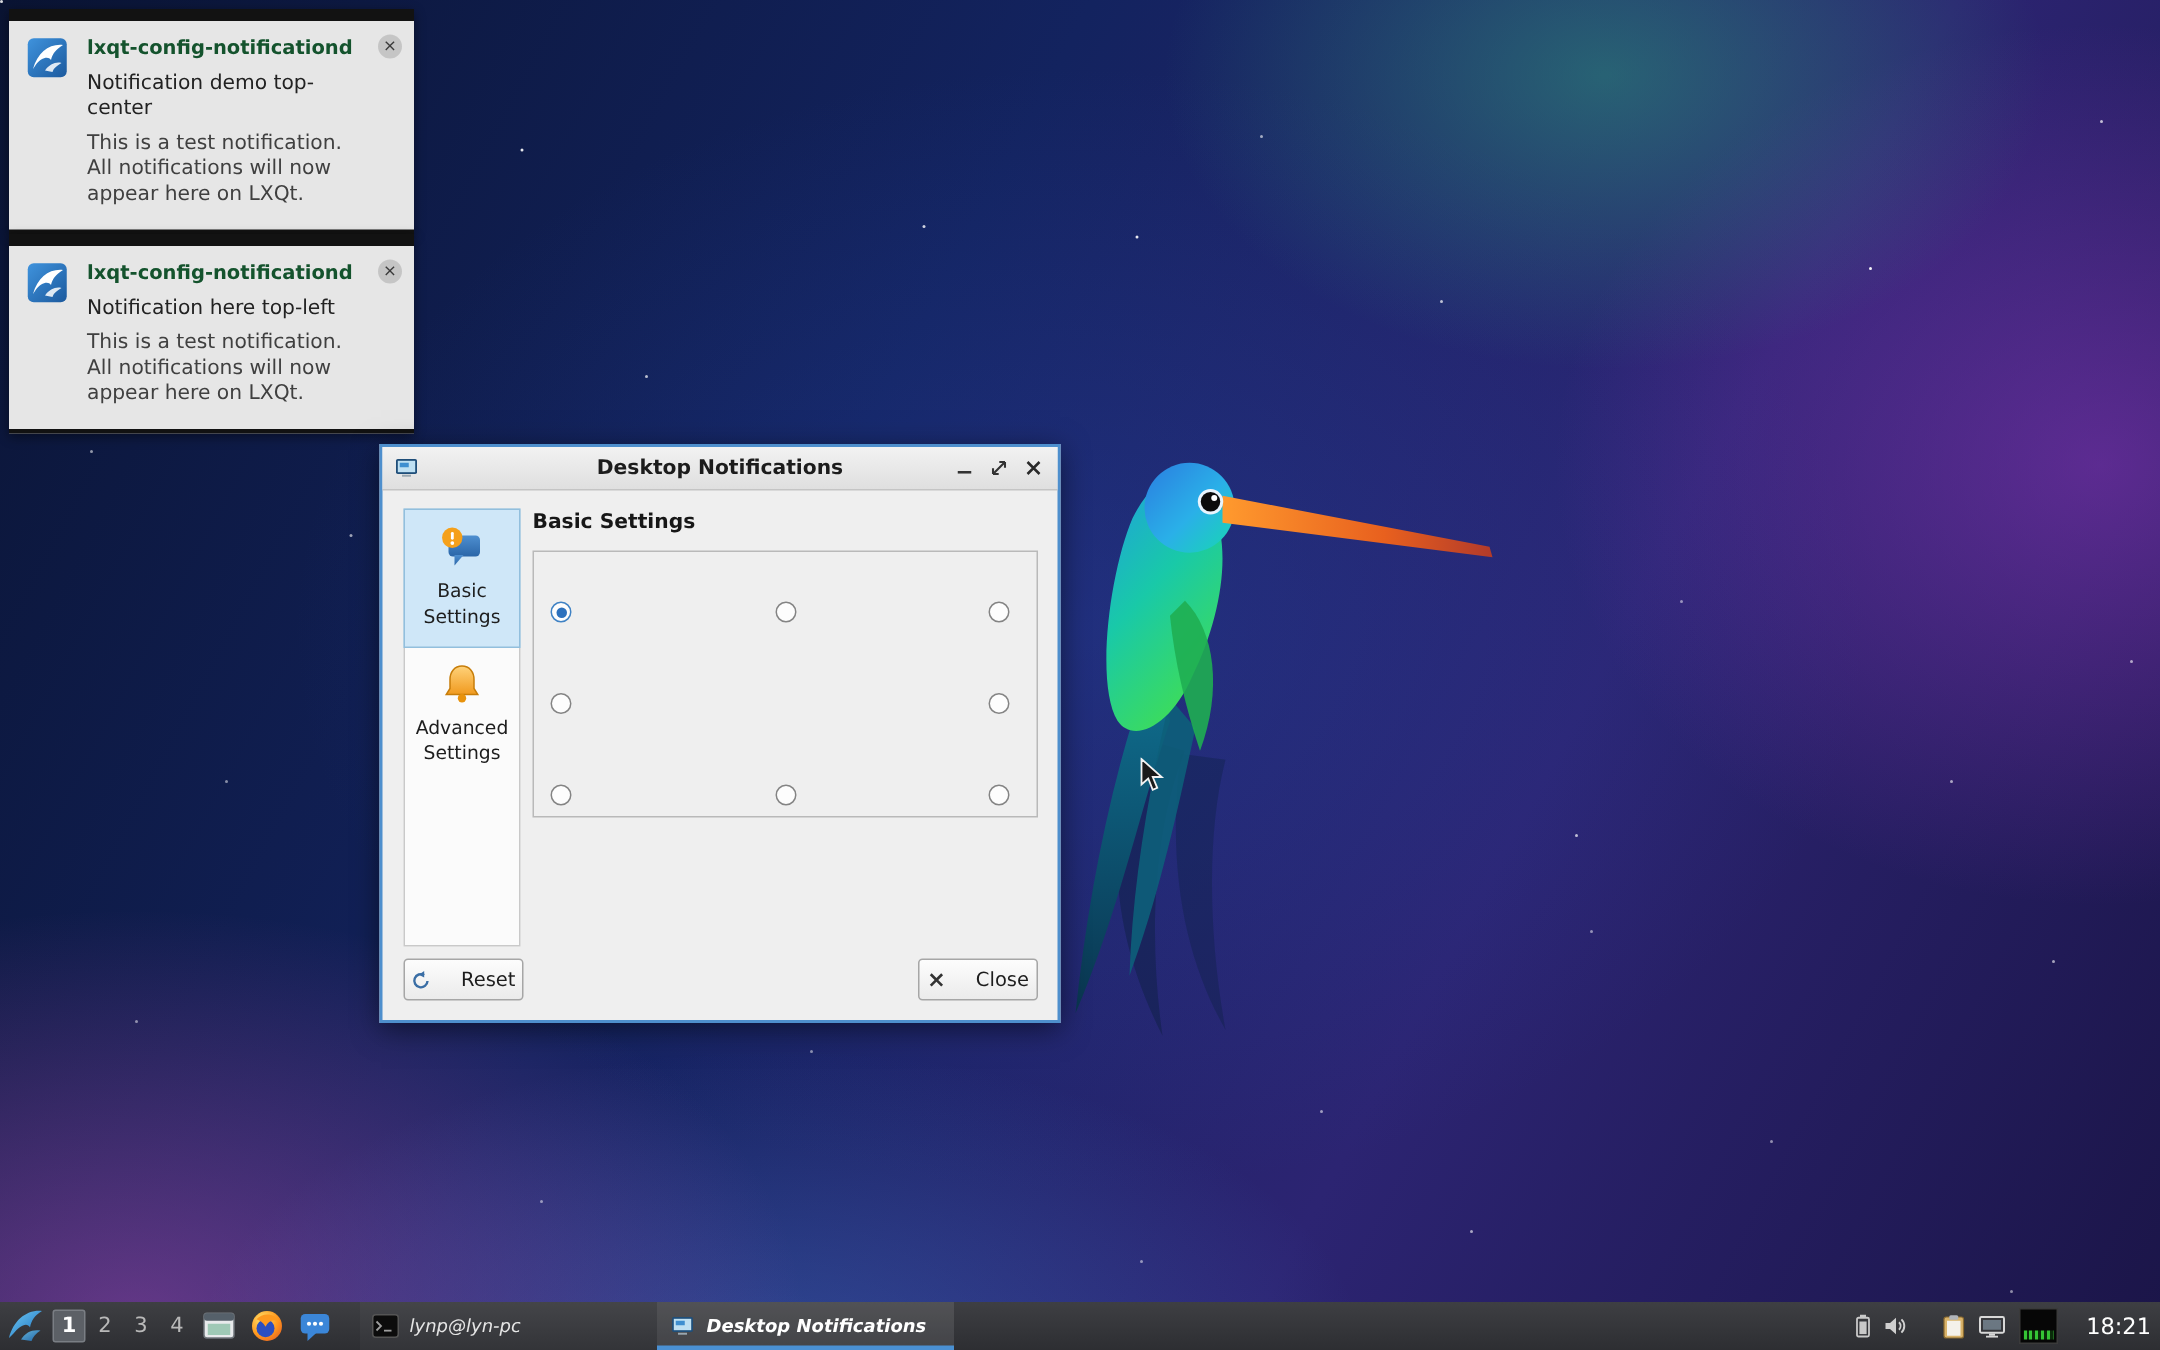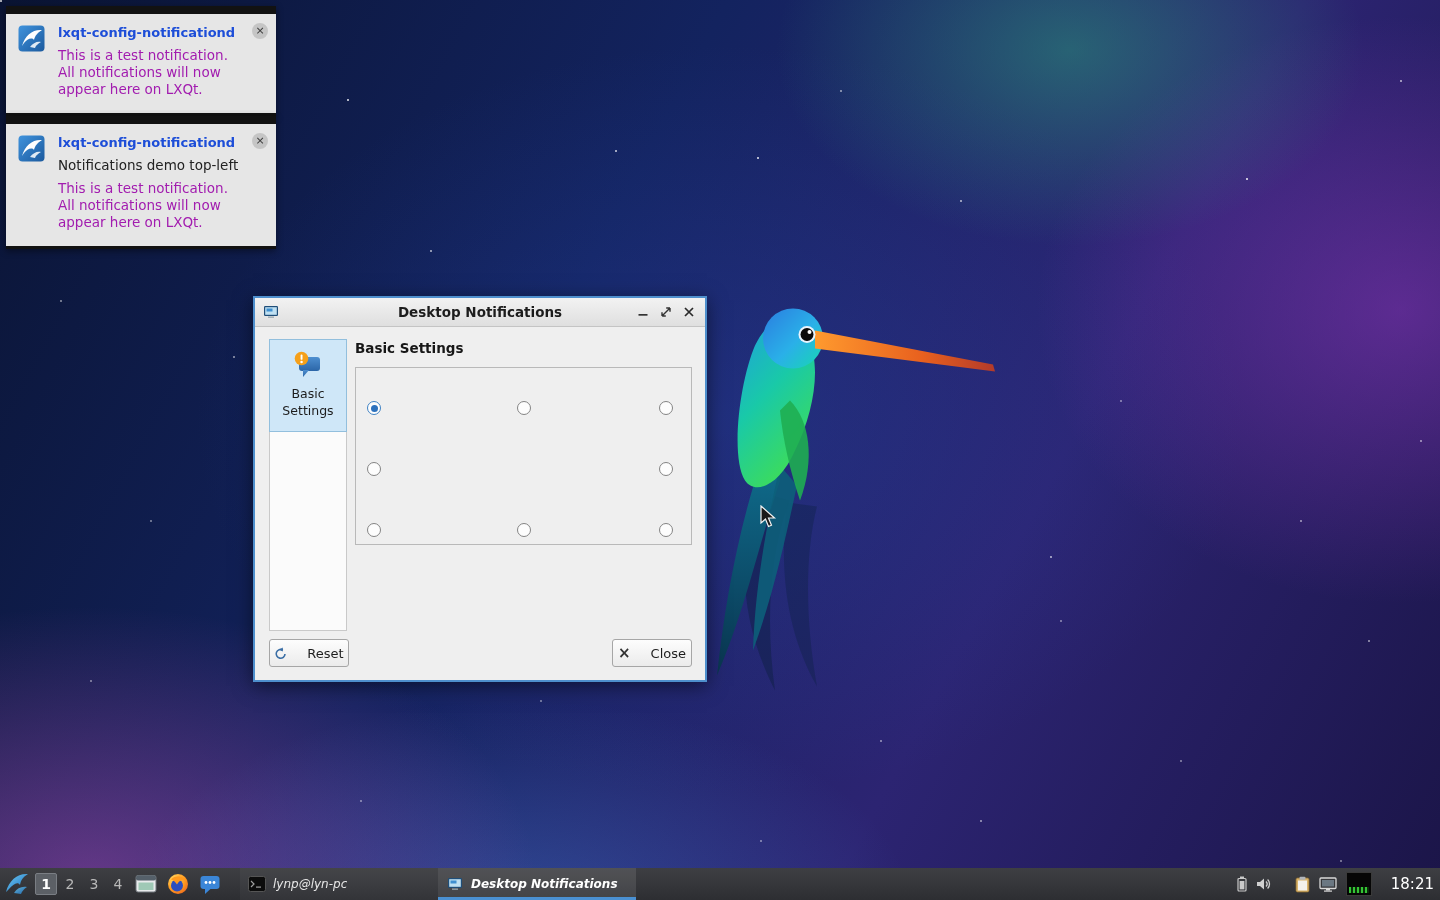--- a/index.html
+++ b/index.html
@@ -32,23 +32,23 @@
   .hummingbird { position:absolute; left:695px; top:288px; width:320px; height:425px; }
   .cursor { position:absolute; left:760px; top:505px; width:17px; height:23px; z-index:60; }
 
   
   .notif-stack { position:absolute; left:6px; top:6px; width:270px; z-index:30; }
   .notif { background:#e6e6e6; border-top:8px solid #121212; border-bottom:3px solid #121212;
     box-shadow:0 2px 7px rgba(0,0,0,.45); position:relative; padding:11px 10px 15px 12px; }
   .notif-row { display:flex; }
   .notif-icon { width:27px; height:27px; flex:0 0 27px; margin-right:13px; }
   .notif-text { width:186px; }
-  .notif-app { font-size:13px; font-weight:bold; color:#1d4ed8; line-height:16px; }
+  .notif-app { font-size:13px; font-weight:bold; color:#14532d; line-height:16px; }
   .notif-summary { font-size:13.5px; color:#222; line-height:17px; margin-top:6px; }
-  .notif-msg { font-size:13.5px; color:#a21caf; line-height:17px; margin-top:6px; }
+  .notif-msg { font-size:13.5px; color:#404040; line-height:17px; margin-top:6px; }
   .notif-close { position:absolute; top:9px; right:8px; width:16px; height:16px; border-radius:50%;
     background:rgba(0,0,0,.14); color:#3a3a3a; font-size:11px; line-height:15px; text-align:center; cursor:default; }
 
   
   .window { position:absolute; left:253px; top:296px; width:454px; height:386px; z-index:40;
     border:2px solid #4e8fcd; background:#efefef; box-shadow:0 4px 18px rgba(0,0,0,.5);
     display:flex; flex-direction:column; }
   .titlebar { height:29px; flex:0 0 29px; background:linear-gradient(#f2f2f2,#dfdfdf);
     border-bottom:1px solid #c4c4c4; position:relative; display:flex; align-items:center; }
   .win-icon { width:16px; height:16px; margin-left:8px; }
@@ -153,36 +153,37 @@
           <stop offset="0" stop-color="#3f93dd"></stop>
               <stop offset="1" stop-color="#1c5a9e"></stop>
             </linearGradient>
           </defs>
         <rect x="0.5" y="0.5" width="26" height="26" rx="4" fill="url(#nbg)"></rect>
         <path d="M4 21 C7 10 15 4 24 5 C19 8 17 11 16 15 C14 12 9 14 6 18 Z" fill="#ffffff"></path>
         <path d="M12 22 C15 18 19 16 23 17 C20 19 18 20 17 23 Z" fill="#ffffff" opacity="0.85"></path>
       </svg>
       <div class="notif-text">
         <div class="notif-app">lxqt-config-notificationd</div>
+        <div class="notif-summary">Notification demo top-center</div>
         <div class="notif-msg">This is a test notification. All notifications will now appear here on LXQt.</div>
       </div>
     </div>
     <div class="notif-close">×</div>
   </div>
 
   <div class="notif">
     <div class="notif-row">
       <svg class="notif-icon" viewBox="0 0 27 27">
         <rect x="0.5" y="0.5" width="26" height="26" rx="4" fill="url(#nbg)"></rect>
         <path d="M4 21 C7 10 15 4 24 5 C19 8 17 11 16 15 C14 12 9 14 6 18 Z" fill="#ffffff"></path>
         <path d="M12 22 C15 18 19 16 23 17 C20 19 18 20 17 23 Z" fill="#ffffff" opacity="0.85"></path>
       </svg>
       <div class="notif-text">
         <div class="notif-app">lxqt-config-notificationd</div>
-        <div class="notif-summary">Notifications demo top-left</div>
+        <div class="notif-summary">Notification here top-left</div>
         <div class="notif-msg">This is a test notification. All notifications will now appear here on LXQt.</div>
       </div>
     </div>
     <div class="notif-close">×</div>
   </div>
 
 </div>
 
 <div class="window">
   <div class="titlebar">
@@ -227,20 +228,27 @@
               </linearGradient>
             </defs>
           <rect x="6" y="7" width="21" height="14" rx="3" fill="url(#bubG)"></rect>
           <path d="M10 20 L10 27 L16 20 Z" fill="url(#bubG)"></path>
           <circle cx="8.5" cy="8.5" r="6.8" fill="#f5a01a"></circle>
           <rect x="7.6" y="4.6" width="1.9" height="5.2" rx="0.9" fill="#ffffff"></rect>
           <circle cx="8.55" cy="12" r="1.25" fill="#ffffff"></circle>
         </svg>
         <span class="side-label">Basic Settings</span>
       </div>
+      <div class="side-item">
+        <svg class="side-ic" viewBox="0 0 30 30">
+          <path d="M15 3 C10 3 7 7 7 12 L7 18 L4.5 22 L25.5 22 L23 18 L23 12 C23 7 20 3 15 3 Z" fill="url(#bellG)" stroke="#c77d0a" stroke-width="1"></path>
+          <circle cx="15" cy="24.5" r="2.8" fill="#e8920c"></circle>
+        </svg>
+        <span class="side-label">Advanced Settings</span>
+      </div>
     </div>
 
     <div class="main">
       <div class="heading">Basic Settings</div>
       <div class="groupbox">
         <span class="radio checked r-c1 r-r1"></span>
         <span class="radio r-c2 r-r1"></span>
         <span class="radio r-c3 r-r1"></span>
         <span class="radio r-c1 r-r2"></span>
         <span class="radio r-c3 r-r2"></span>

